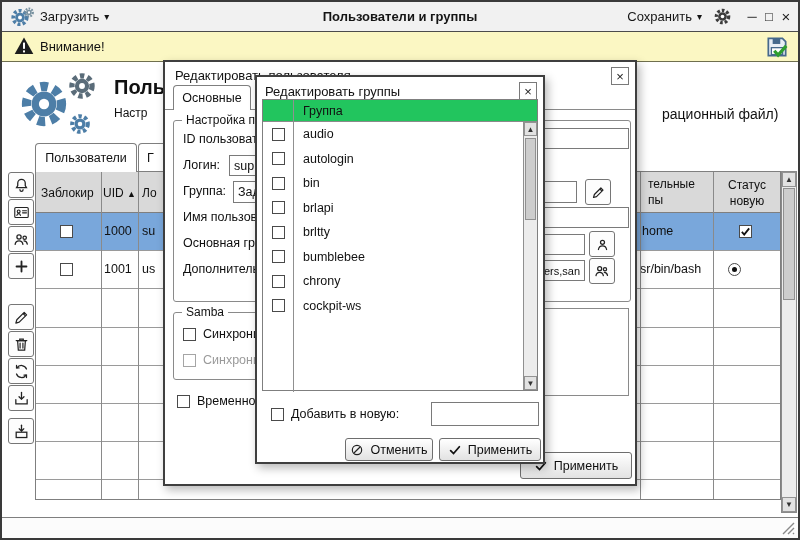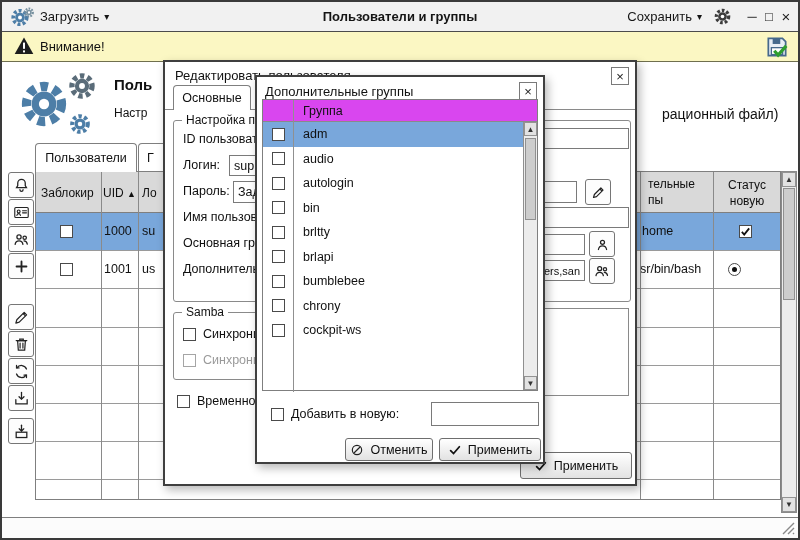--- a/index.html
+++ b/index.html
@@ -48,21 +48,21 @@
   .dialog { background:#fff; border:2px solid #3f3f3f; box-shadow:3px 4px 9px rgba(0,0,0,.28); }
   .dtitle { font-size:13px; font-weight:500; white-space:nowrap; }
   .closebtn { width:18px; height:18px; border:1px solid #7a7a7a; background:#fff; display:flex;
     align-items:center; justify-content:center; font-size:13px; color:#222; }
   .fieldset { border:1px solid #8a8a8a; border-radius:3px; }
   .legend { position:absolute; top:-8px; left:8px; background:#fff; padding:0 4px; font-size:12px; white-space:nowrap; }
   .lbl { font-size:12.5px; color:#0f0f0f; white-space:nowrap; }
   .lbl.dim { color:#9a9a9a; }
 
   .listbox { border:1px solid #7f7f7f; background:#fff; }
-  .lhead { background:#d946ef; border-bottom:1px solid #8a8a8a; }
+  .lhead { background:#22c55e; border-bottom:1px solid #8a8a8a; }
   .grow { height:24.5px; display:flex; align-items:center; font-size:12.5px; }
   .grow .cb { margin-left:9px; }
   .gname { margin-left:18px; white-space:nowrap; }
   .grow.sel { background:#79a7db; }
 
   .statusbar { left:0; right:0; bottom:0; height:21px; background:#fcfcfc; border-top:1px solid #7f7f7f; }
   svg { display:block; }
 </style>
 </head>
 <body>
@@ -126,21 +126,21 @@
     <g style="color:#4d7ea7">
         <use href="#gear" transform="translate(32,38) scale(2.7)"></use>
       </g>
     <g style="color:#5a6c79">
         <use href="#gear" transform="translate(70,20) scale(1.55)"></use>
       </g>
     <g style="color:#4d7ea7">
         <use href="#gear" transform="translate(68,58) scale(1.2)"></use>
       </g>
   </svg>
-  <div class="abs" style="left:112px;top:74px;font-size:15px;font-weight:bold">Поль</div>
+  <div class="abs" style="left:112px;top:74px;font-size:20px;font-weight:bold">Поль</div>
   <div class="abs" style="left:112px;top:104px;font-size:12px">Настр</div>
   <div class="abs" style="left:660px;top:104px;font-size:14px">рационный файл)</div>
 
   <div class="abs tab" style="left:33px;top:141px;width:102px;height:29px;z-index:2">
     <span>Пользователи</span>
   </div>
   <div class="abs tab" style="left:136px;top:141px;width:46px;height:29px;justify-content:flex-start;padding-left:8px">
     <span>Г</span>
   </div>
 
@@ -277,21 +277,21 @@
     <div class="abs fieldset" style="left:8px;top:58px;width:458px;height:182px">
       <span class="legend">Настройка п</span>
     </div>
 
     <div class="abs lbl" style="left:18px;top:70px">ID пользовате</div>
     <input class="abs input" style="left: 344px; top: 66px; width: 120px; height: 21px;">
 
     <div class="abs lbl" style="left:18px;top:96px">Логин:</div>
     <input class="abs input" style="left: 64px; top: 93px; width: 150px; height: 21px;" value="sup">
 
-    <div class="abs lbl" style="left:18px;top:122px">Пароль:</div>
+    <div class="abs lbl" style="left:18px;top:122px">Группа:</div>
     <input class="abs input" style="left: 68px; top: 119px; width: 344px; height: 22px;" value="Зад">
     <div class="abs toolbtn" style="left:420px;top:117px">
       <svg width="15" height="15" viewBox="0 0 24 24" fill="none" stroke="#222" stroke-width="1.9" stroke-linejoin="round">
         <path d="M4 20l1.4-4.8L15.8 4.8l3.4 3.4L8.8 18.6 4 20z"></path>
           <path d="M14.2 6.4l3.4 3.4"></path>
       </svg>
     </div>
 
     <div class="abs lbl" style="left:18px;top:148px">Имя пользова</div>
     <input class="abs input" style="left: 344px; top: 145px; width: 120px; height: 21px;">
@@ -331,51 +331,47 @@
 
     <div class="abs btn" style="left:355px;top:390px;width:112px;height:27px">
       <svg width="14" height="14" viewBox="0 0 24 24" fill="none" stroke="#111" stroke-width="3" stroke-linecap="round">
         <path d="M4.5 13l5 5L19.5 6.5"></path>
       </svg>
       <span>Применить</span>
     </div>
   </div>
 
   <div class="abs dialog" style="left:253px;top:73px;width:290px;height:389px;z-index:20">
-    <div class="abs dtitle" style="left:8px;top:7px">Дополнительные группы</div>
+    <div class="abs dtitle" style="left:8px;top:7px">Редактировать группы</div>
     <div class="abs closebtn" style="left:262px;top:5px">×</div>
 
     <div class="abs listbox" style="left:5px;top:22px;width:276px;height:292px">
       <div class="abs lhead" style="left:0;right:0;top:0;height:22px">
         <span class="abs" style="left:40px;top:4px;font-size:12.5px">Группа</span>
       </div>
       <div class="abs" style="left:0;top:22px;right:14px;bottom:0;overflow:hidden">
-        <div class="grow sel">
-            <span class="cb"></span>
-            <span class="gname">adm</span>
-          </div>
         <div class="grow">
             <span class="cb"></span>
             <span class="gname">audio</span>
           </div>
         <div class="grow">
             <span class="cb"></span>
             <span class="gname">autologin</span>
           </div>
         <div class="grow">
             <span class="cb"></span>
             <span class="gname">bin</span>
           </div>
         <div class="grow">
             <span class="cb"></span>
+            <span class="gname">brlapi</span>
+          </div>
+        <div class="grow">
+            <span class="cb"></span>
             <span class="gname">brltty</span>
-          </div>
-        <div class="grow">
-            <span class="cb"></span>
-            <span class="gname">brlapi</span>
           </div>
         <div class="grow">
             <span class="cb"></span>
             <span class="gname">bumblebee</span>
           </div>
         <div class="grow">
             <span class="cb"></span>
             <span class="gname">chrony</span>
           </div>
         <div class="grow">

